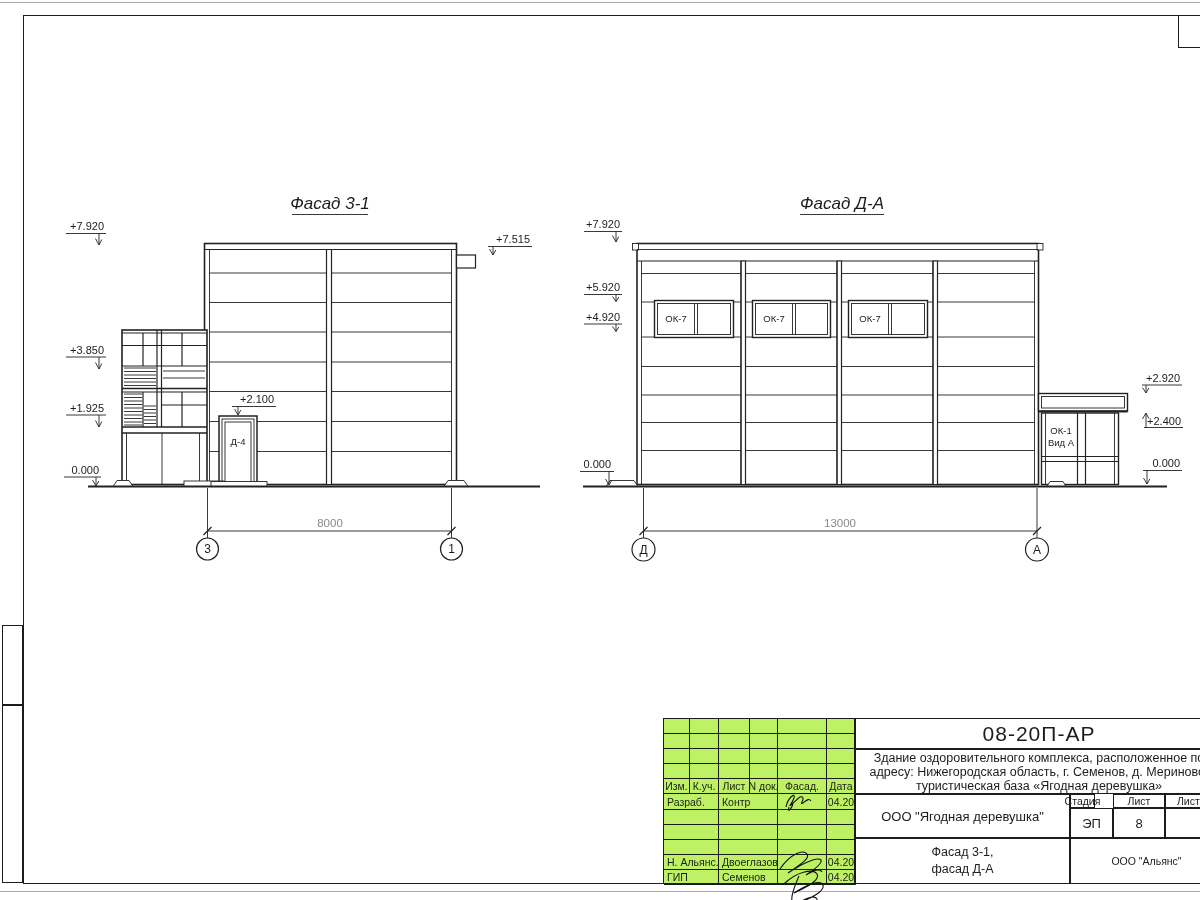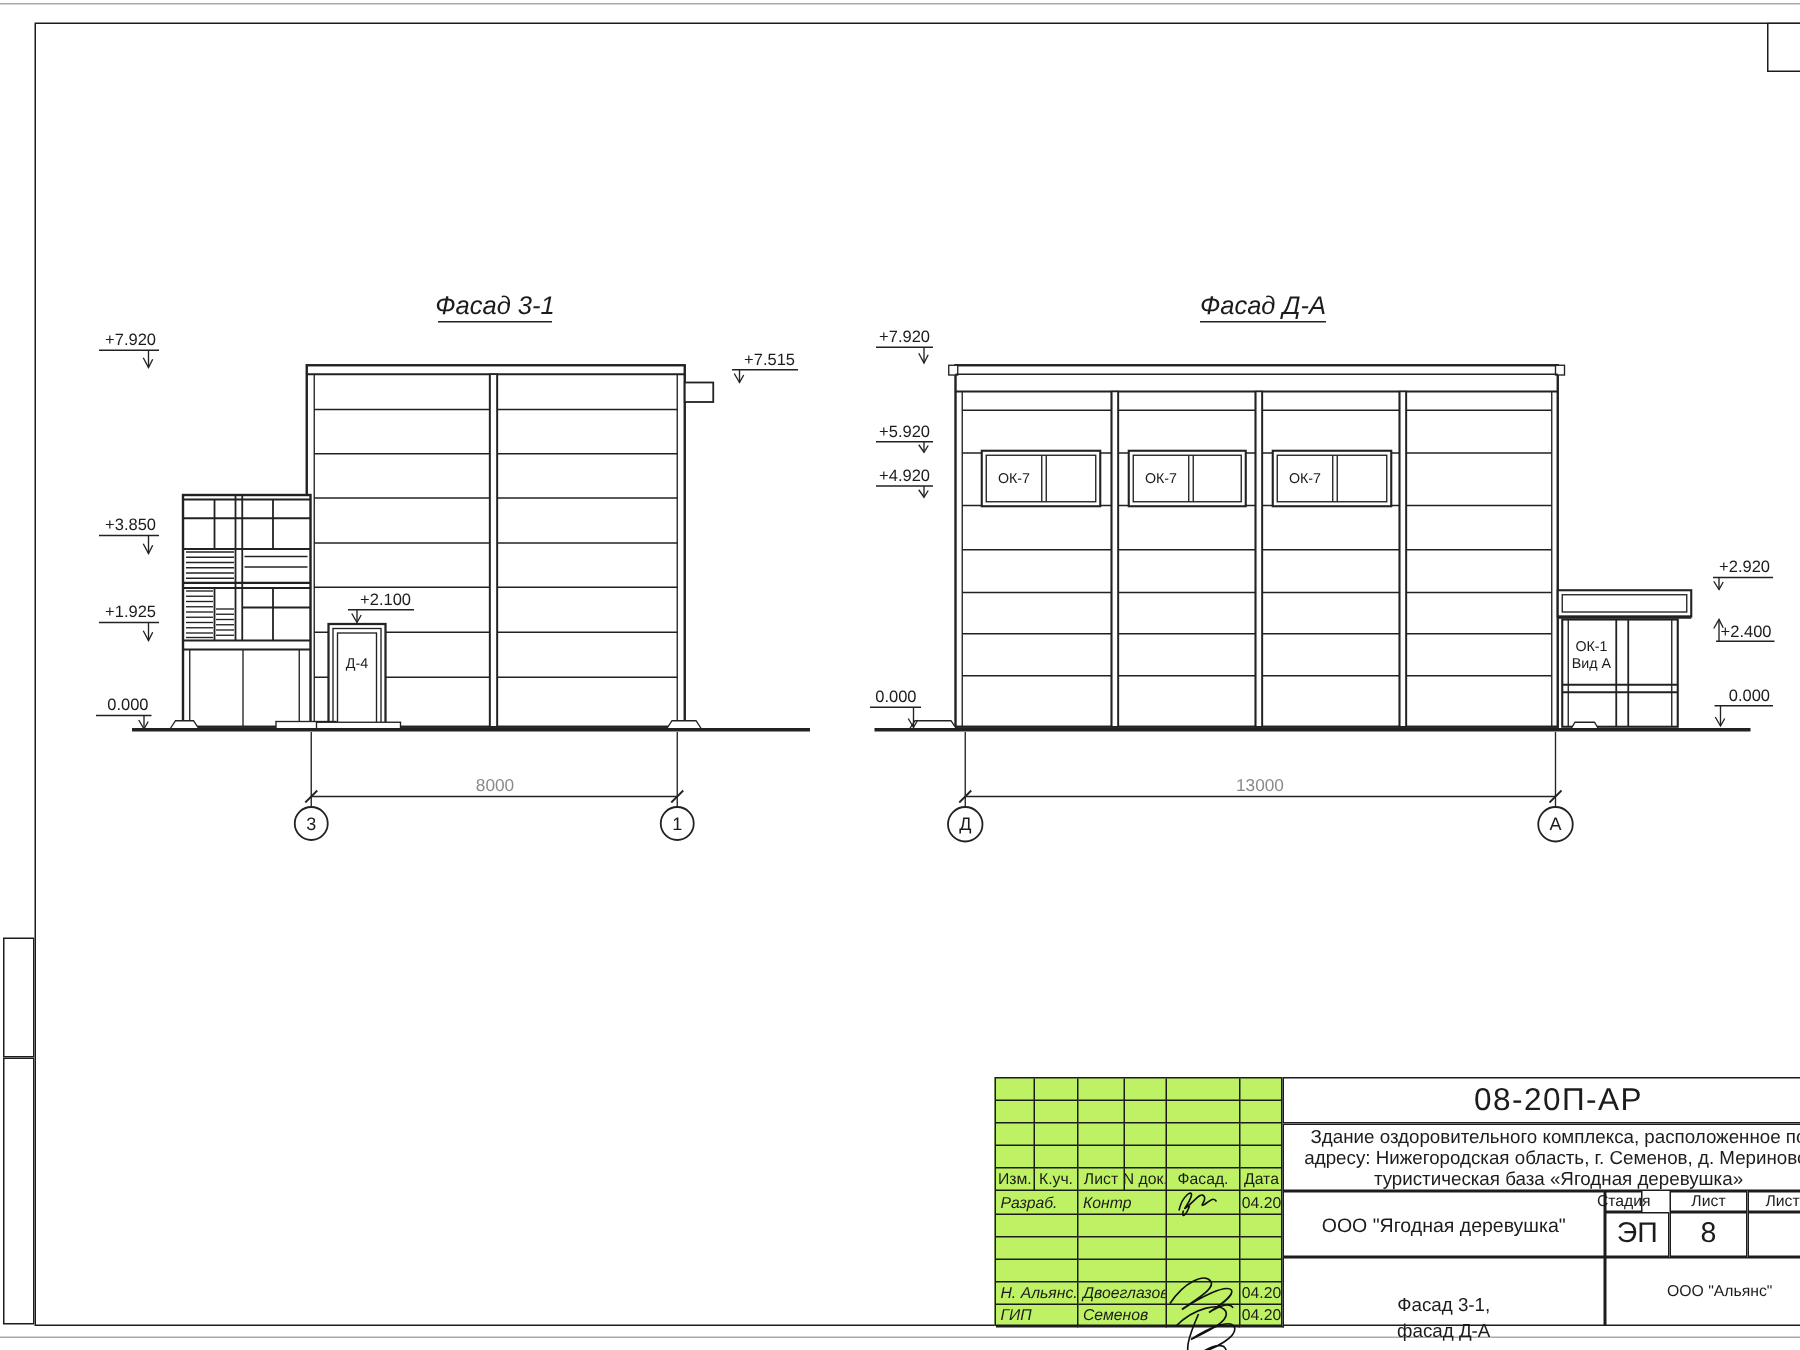--- a/index.html
+++ b/index.html
@@ -26,31 +26,31 @@
   .t-ttl{font-size:17px;font-style:italic;fill:#1c1c1c;text-anchor:middle;}
   
   .tb{position:absolute;box-sizing:border-box;background:#fff;border:1.3px solid #1c1c1c;}
   .tb-left{position:absolute;left:663px;top:718px;display:grid;
     grid-template-columns:26px 29px 31px 28px 49px 29px;
     grid-template-rows:15px 15px 15px 15px 15px 16px 15px 15px 15px 15px 15px;
     border:1.6px solid #1c1c1c;box-sizing:border-box;background:#bef264;width:192px;height:166px;}
   .tb-left .c{border-right:1.2px solid #1c1c1c;border-bottom:1.2px solid #1c1c1c;
     font-size:10.5px;display:flex;align-items:center;justify-content:center;overflow:hidden;white-space:nowrap;}
   .tb-left .c.lft{justify-content:flex-start;padding-left:3px;}
-  .tb-left .sp2{grid-column:span 2;font-style:italic;}
+  .tb-left .sp2{grid-column:span 2;}
   .tb-doc{left:855px;top:718px;width:368px;height:31px;font-size:21px;letter-spacing:1px;
     display:flex;align-items:center;justify-content:center;}
   .tb-desc{left:855px;top:749px;width:368px;height:45px;font-size:12.5px;line-height:14.2px;
     text-align:center;padding-top:1px;}
   .tb-org{left:855px;top:794px;width:215px;height:44px;font-size:13px;
     display:flex;align-items:center;justify-content:center;}
   .tb-hdr{top:794px;height:14px;font-size:10.5px;display:flex;align-items:center;justify-content:center;}
-  .tb-val{top:808px;height:30px;font-size:19px;display:flex;align-items:center;justify-content:center;}
+  .tb-val{top:808px;height:30px;font-size:13px;display:flex;align-items:center;justify-content:center;}
   .tb-sub{left:855px;top:838px;width:215px;height:46px;font-size:12.5px;line-height:17px;
-    text-align:center;padding-top:23px;}
+    text-align:center;padding-top:5px;}
   .tb-contr{left:1070px;top:838px;width:153px;height:46px;font-size:10.5px;
     display:flex;align-items:center;justify-content:center;}
   #signatures{position:absolute;left:772px;top:788px;z-index:5;}
   #signatures path{stroke:#111;stroke-width:1.1;fill:none;}
 </style>
 </head>
 <body>
 
 <div class="paper-edge" style="top:2px"></div>
 <div class="paper-edge" style="top:891px"></div>

